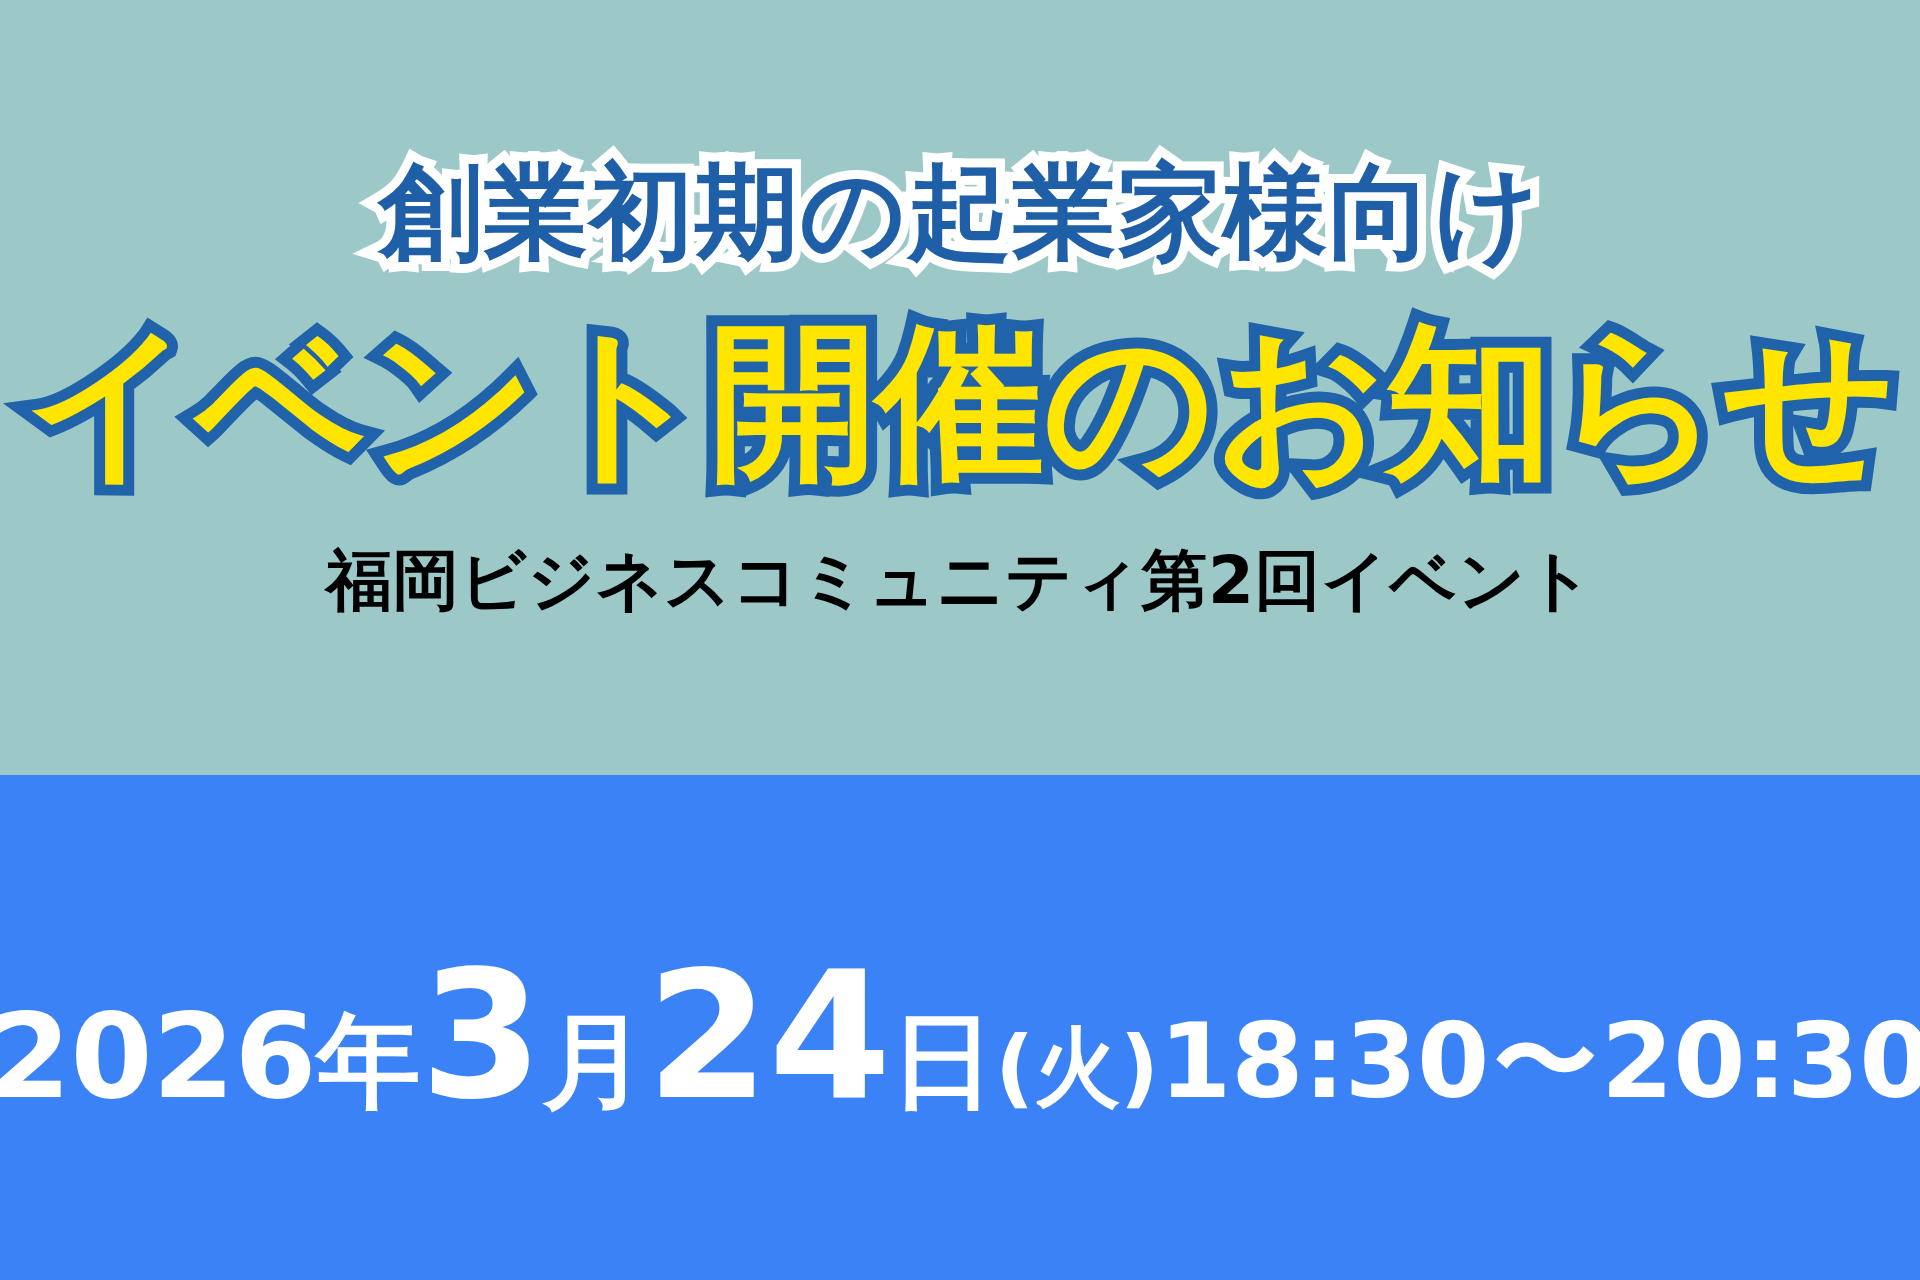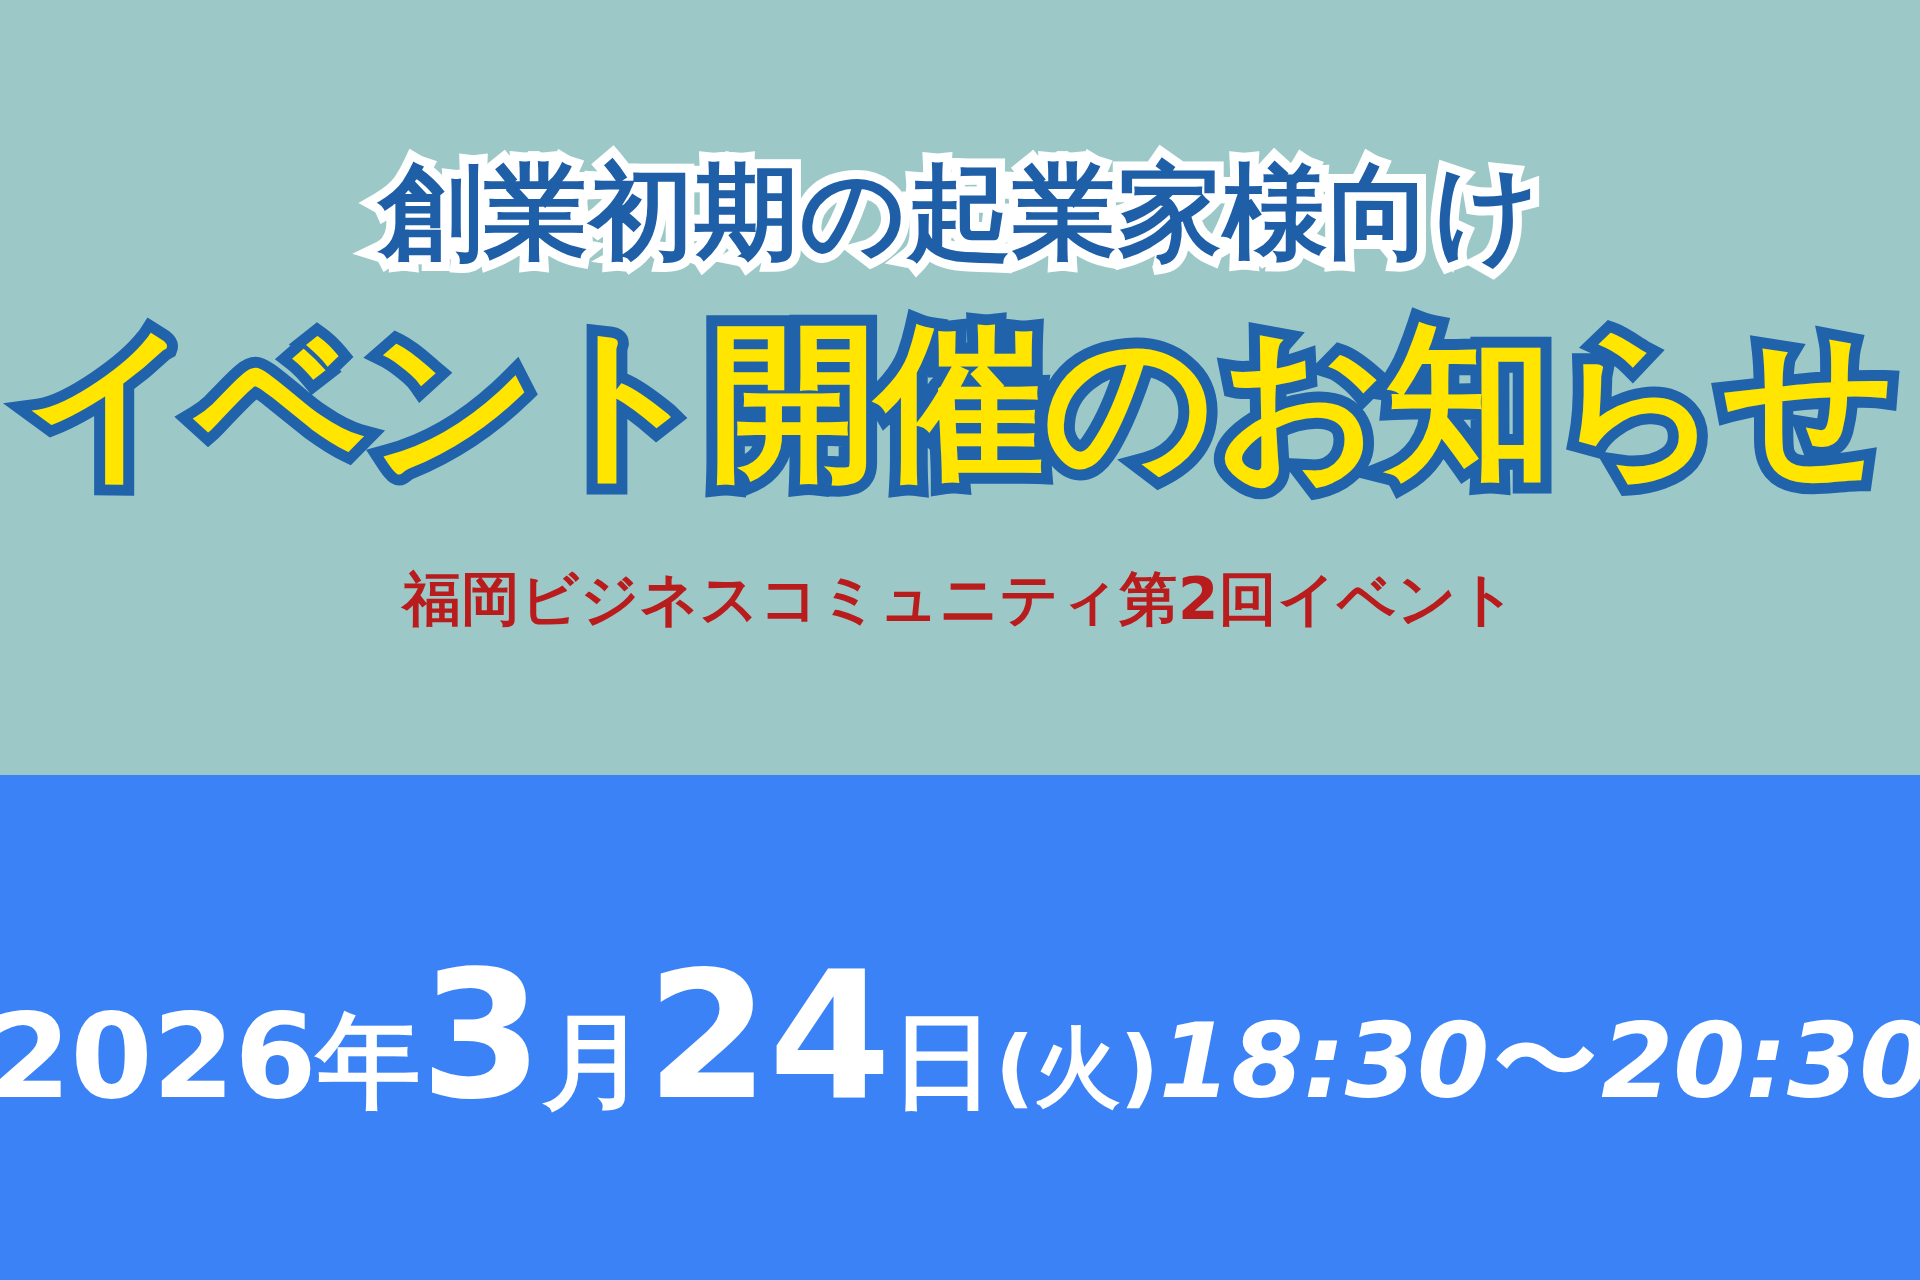--- a/index.html
+++ b/index.html
@@ -52,27 +52,27 @@
     line-height:1.0;
     letter-spacing:-0.005em;
     color:#ffe500;
     white-space:nowrap;
     -webkit-text-stroke:22px #2063ab;
     paint-order:stroke fill;
   }
 
   
   .subheadline {
-    margin-top:84px;
+    margin-top:62px;
     font-family:"DejaVu Sans", sans-serif;
-    font-size:58px;
+    font-size:66px;
     font-weight:700;
     line-height:1.0;
     letter-spacing:0.01em;
-    color:#b91c1c;
+    color:#000000;
     white-space:nowrap;
   }
 
   
   .date-band {
     flex:1 1 auto;
     width:100%;
     background:#3b82f6;
     display:flex;
     align-items:center;
@@ -88,21 +88,21 @@
     font-weight:700;
     letter-spacing:-0.01em;
     transform:translateY(22px);
   }
   .d-year    { font-size:118px; }
   .d-yearlbl { font-size:104px; }
   .d-big     { font-size:176px; line-height:0.8; }
   .d-monthlbl{ font-size:104px; }
   .d-daylbl  { font-size:104px; }
   .d-dow     { font-size:86px; }
-  .d-time    { font-size:104px;font-style:italic; }
+  .d-time    { font-size:104px; }
   .d-tilde   { font-size:104px; padding:0 4px; }
 </style>
 </head>
 <body>
 
 <div id="banner">
 
   <div class="top-panel">
 
     <div class="eyebrow">創業初期の起業家様向け</div>

